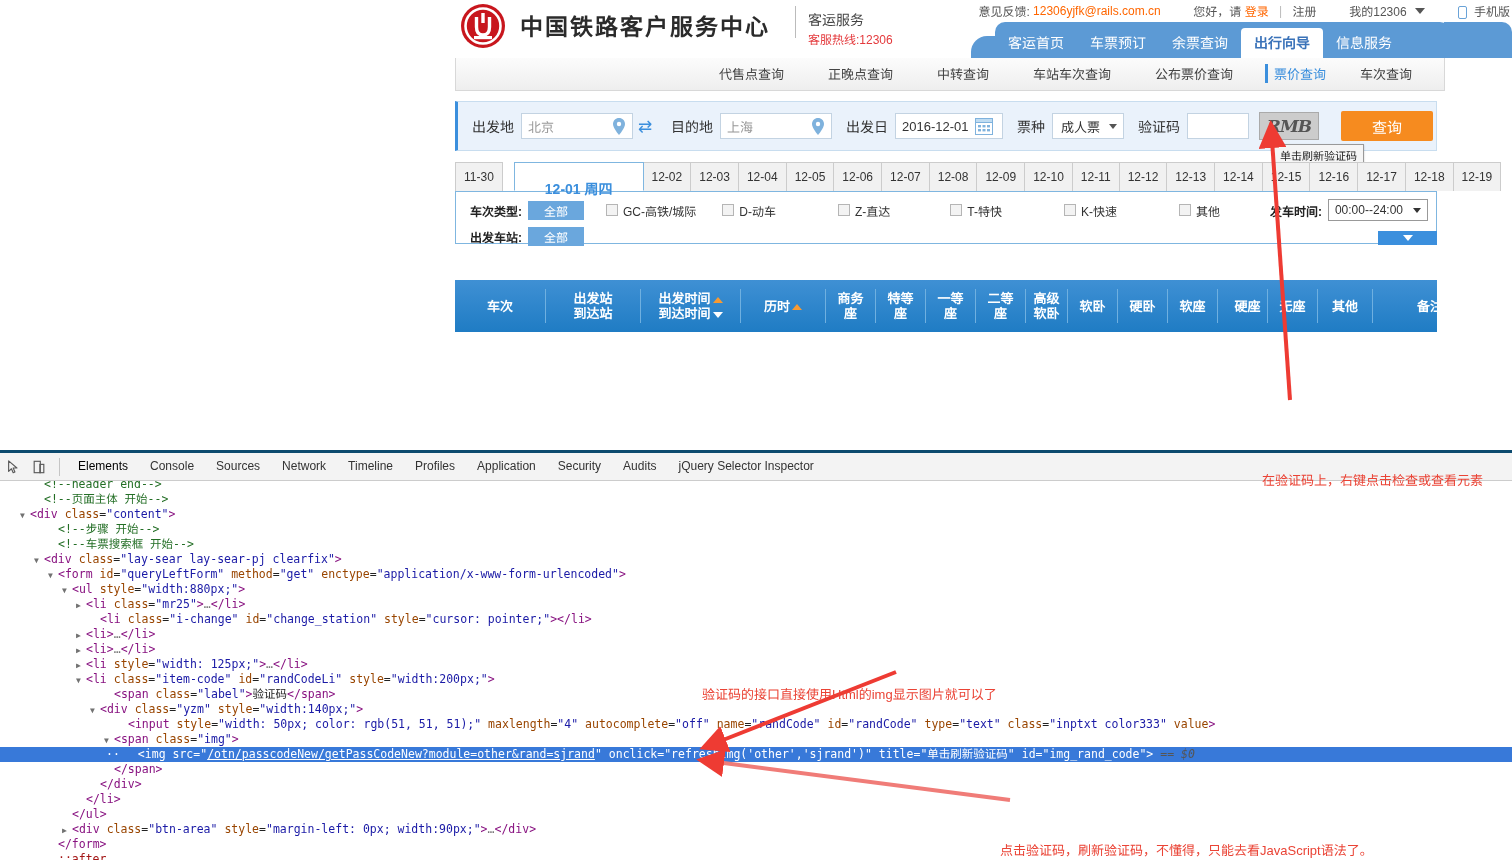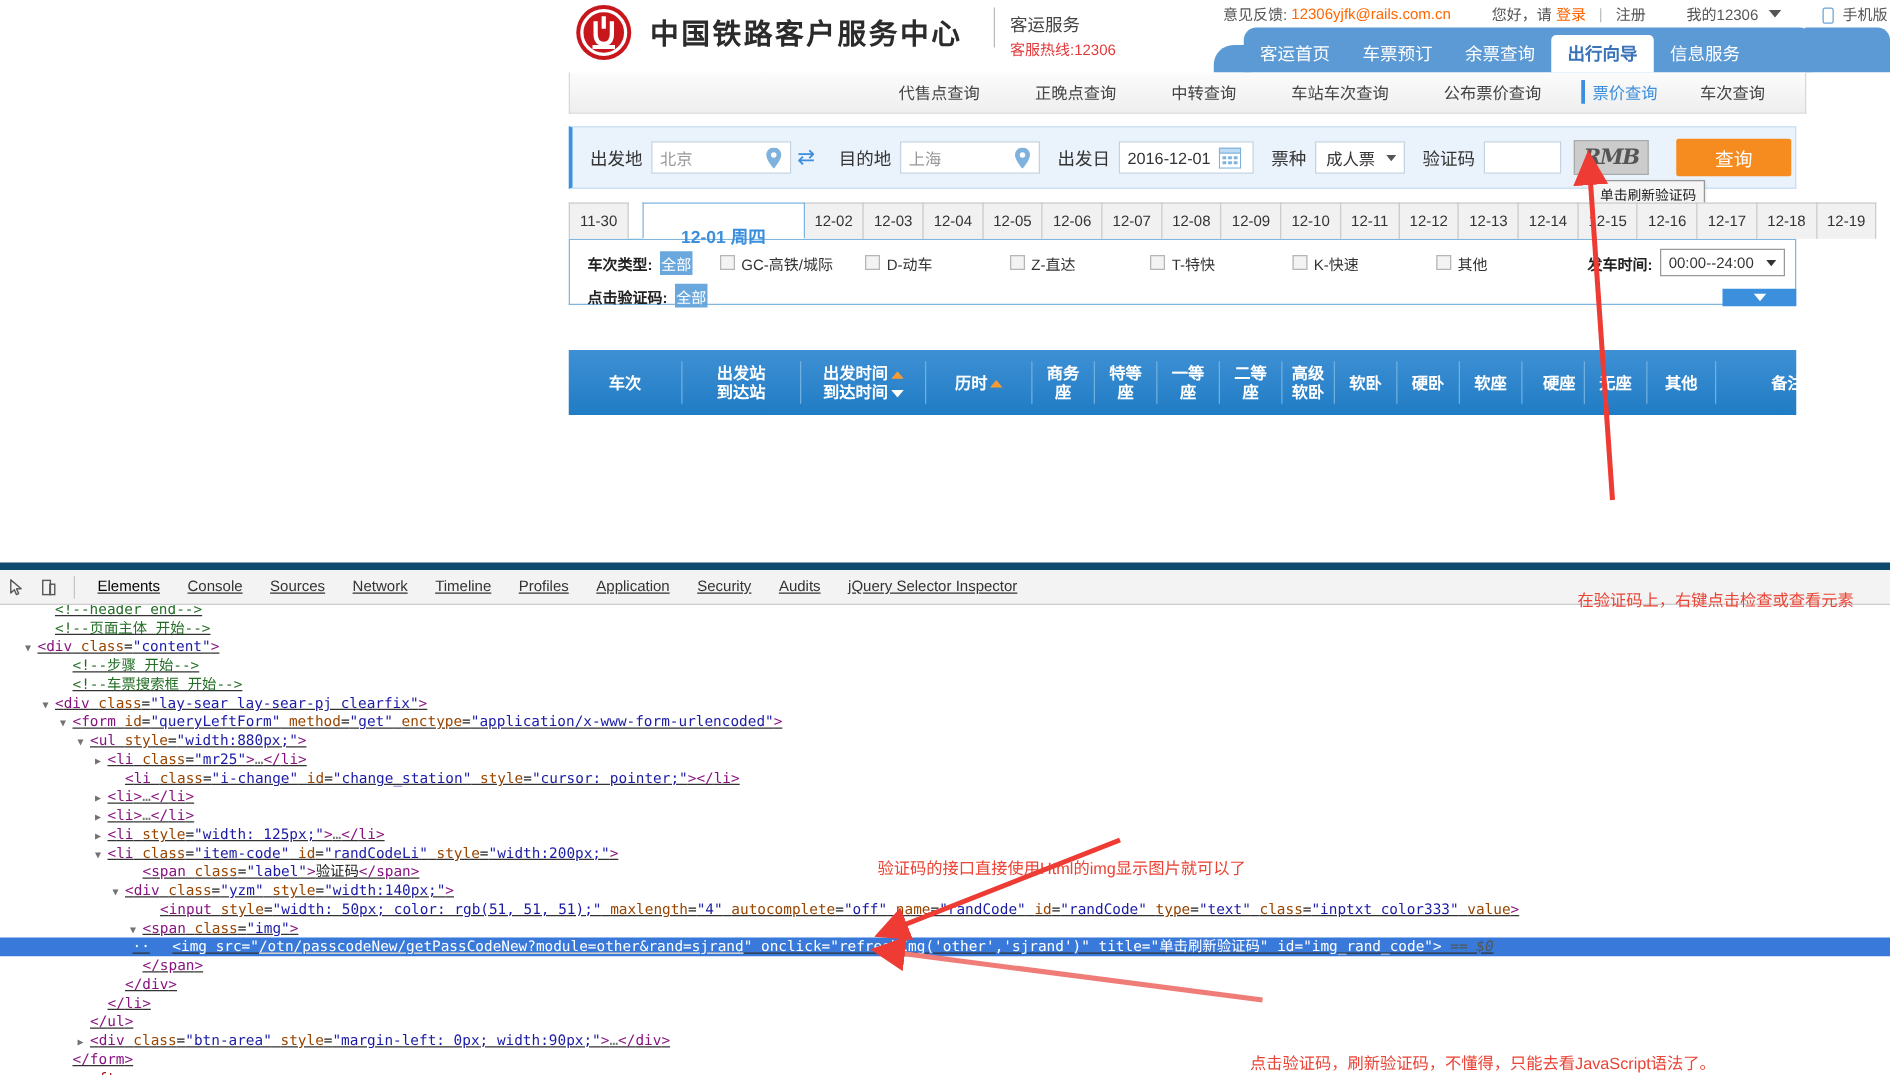--- a/index.html
+++ b/index.html
@@ -127,21 +127,21 @@
     border:1px solid #7fb6e0; border-bottom:1px solid #fff; position:relative; z-index:2;margin-left:12px;
   }
 
   
   .filterwrap {
     position:absolute; left:455px; top:192px; width:982px; height:52px;
     background:#fff; border:1px solid #7fb6e0; border-top:none; padding:7px 0 0 14px;
   }
   .frow { display:flex; align-items:center; height:22px; }
   .frow .fkey { font-weight:bold; font-size:12px; color:#222; margin-right:6px; white-space:nowrap; }
-  .pill { background:#6aa7dd; color:#fff; font-size:12px; padding:1px 1px; cursor:pointer; }
+  .pill { background:#6aa7dd; color:#fff; font-size:12px; padding:1px 16px; cursor:pointer; }
   .cbx { display:inline-flex; align-items:center; margin-left:22px; font-size:12px; color:#333; cursor:pointer; white-space:nowrap; }
   .cbx i { width:12px; height:12px; border:1px solid #b5b5b5; background:#f3f3f3; display:inline-block; margin-right:5px; }
   .depttime { margin-left:auto; display:flex; align-items:center; padding-right:8px; }
   .depttime .fkey { font-weight:bold; }
   .t-select {
     height:22px; border:1px solid #999; background:#fff; display:inline-flex; align-items:center;
     padding:0 6px; font-size:12px; color:#333; cursor:pointer;
   }
   .t-select .cd { margin-left:10px; border-left:4px solid transparent; border-right:4px solid transparent; border-top:5px solid #333; }
   .collapse-bar {
@@ -167,21 +167,21 @@
   .arr-dn { display:inline-block; border-left:5px solid transparent; border-right:5px solid transparent; border-top:6px solid #fff; vertical-align:middle; margin-left:2px; }
 
   
   .anno { position:absolute; color:#ea4335; font-size:13px; line-height:20px; z-index:40;margin-top:36px; }
   .anno.a1 { left:1262px; top:435px; width:240px; }
   .anno.a2 { left:702px; top:649px; font-size:13px; }
   .anno.a3 { left:1000px; top:805px; font-size:13px; }
   .arrow-svg { position:absolute; left:0; top:0; width:1512px; height:860px; pointer-events:none; z-index:35; }
 
   
-  .devtools { position:absolute; left:0; top:450px; width:1512px; height:410px; background:#fff; border-top:6px solid #0c4a6e;text-decoration:underline; }
+  .devtools { position:absolute; left:0; top:450px; width:1512px; height:410px; background:#fff; border-top:3px solid #0c4a6e; }
   .dt-bar { height:28px; background:#f3f3f3; border-bottom:1px solid #ccc; display:flex; align-items:center; }
   .dt-icon { width:26px; height:26px; display:flex; align-items:center; justify-content:center; cursor:pointer; }
   .dt-sep { width:1px; height:18px; background:#c5c5c5; margin:0 7px; }
   .dt-tab { font-size:12px; color:#333; padding:0 11px; height:27px; line-height:27px; cursor:pointer; white-space:nowrap; }
   .dt-tab.active { color:#000; }
 
   .dom {
     font-family:"DejaVu Sans Mono","Liberation Mono",monospace;
     font-size:11.5px; line-height:15px; color:#222; padding:4px 0 0 0;
     white-space:nowrap; position:relative; height:380px; overflow:hidden;
@@ -378,21 +378,21 @@
         </span>
       <span class="depttime">
         <span class="fkey">发车时间:</span>
         <span class="t-select">
           <span>00:00--24:00</span>
           <span class="cd"></span>
         </span>
       </span>
     </div>
     <div class="frow" style="margin-top:4px">
-      <span class="fkey">点击验证码:</span>
+      <span class="fkey">出发车站:</span>
       <span class="pill">全部</span>
     </div>
   </div>
   <div class="collapse-bar">
     <span class="cd"></span>
   </div>
 
   <div class="thead" id="table-head">
       <div class="th" style="width: 90px;">
         <div>

